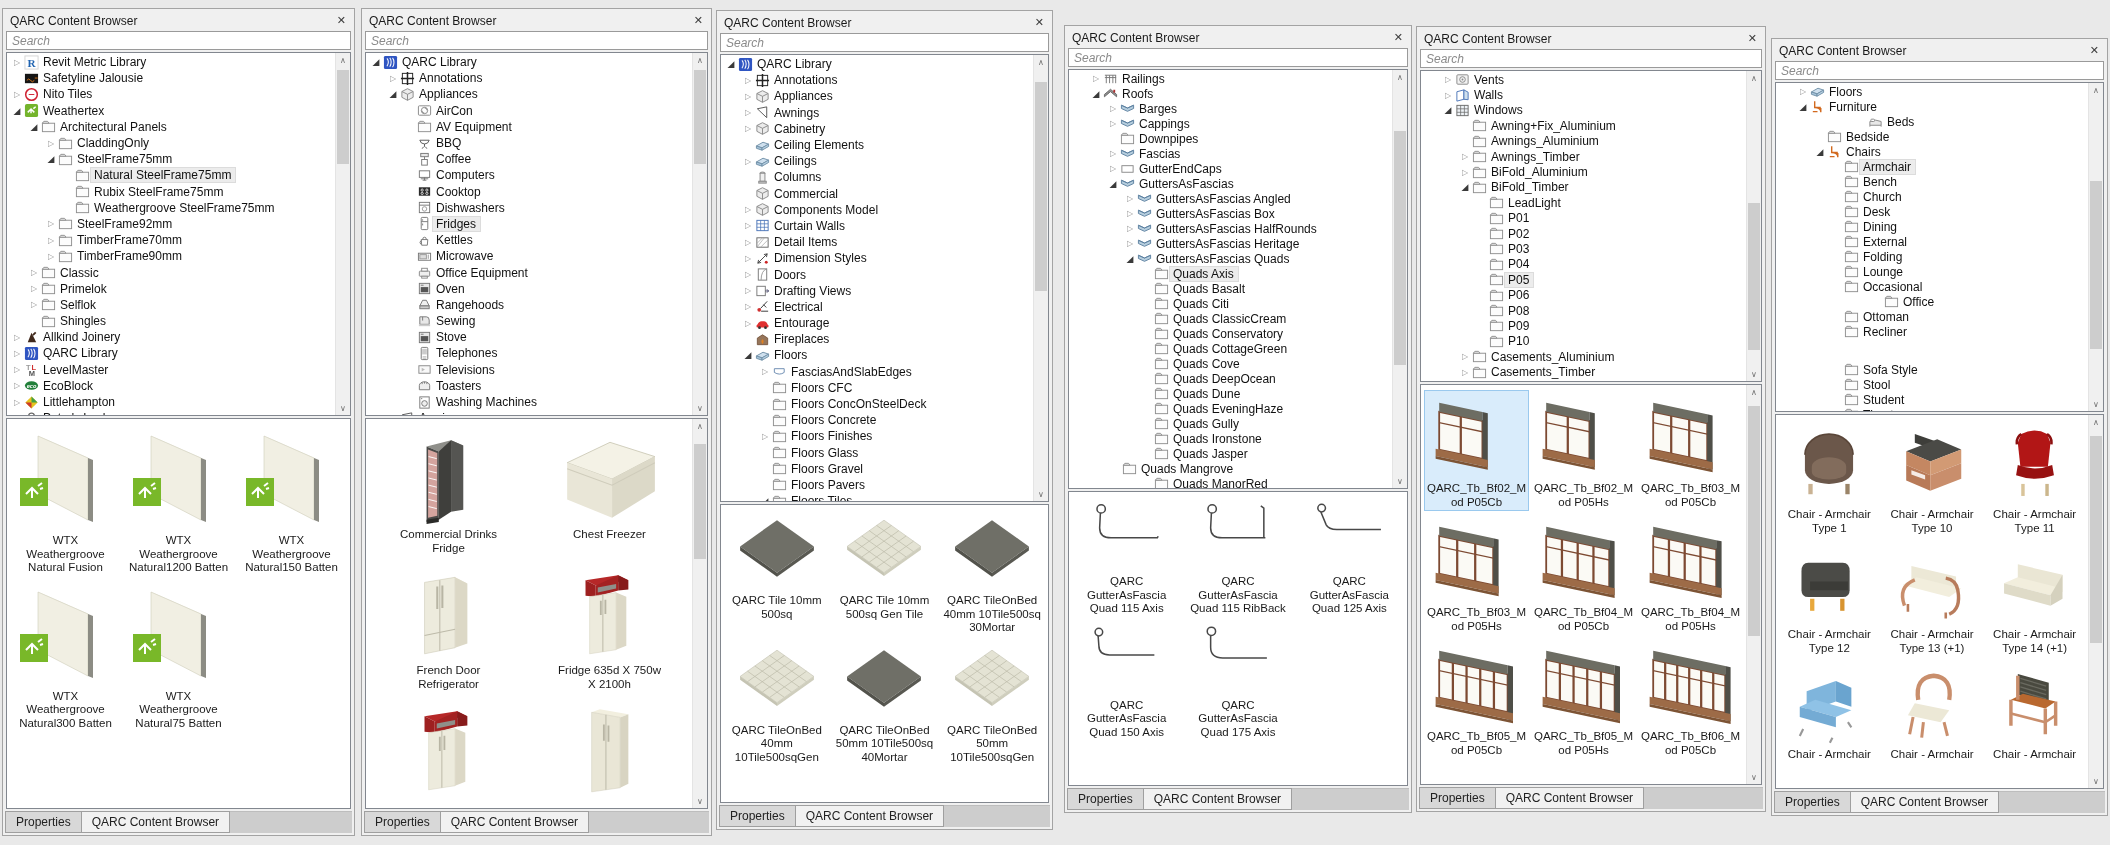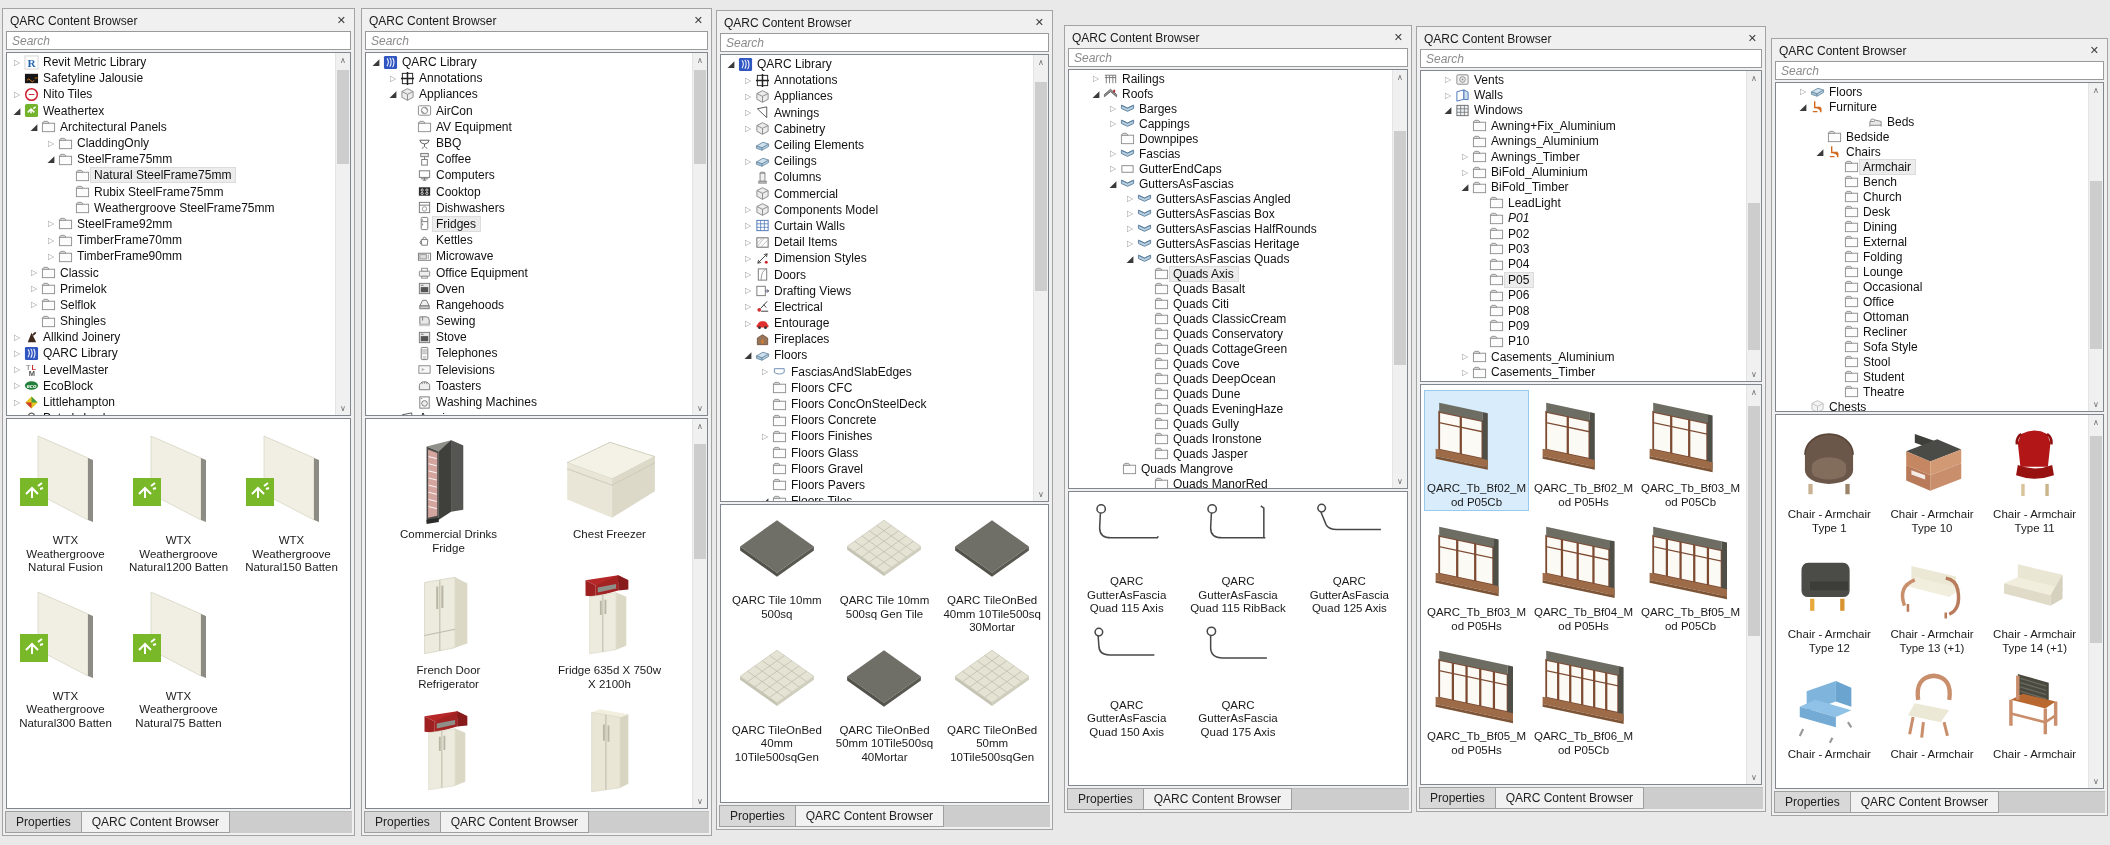--- a/index.html
+++ b/index.html
@@ -1609,21 +1609,21 @@
           <div class="trow" style="padding-left: 55px;">
             <span class="exp none"></span>
             <span class="ticon">
               <svg width="15" height="15" viewBox="0 0 16 16">
                 <rect x="1.5" y="4.5" width="13" height="9" fill="#fcfcfc" stroke="#8f8f8f"></rect>
                 <path d="M1.5 4.5 l1.5-2 h4 l1.5 2 z" fill="#efefef" stroke="#8f8f8f"></path>
               </svg>
             </span>
             <span class="tlabel">LeadLight</span>
           </div>
-          <div class="trow" style="padding-left: 55px; font-style: italic;">
+          <div class="trow" style="padding-left: 55px;">
             <span class="exp none"></span>
             <span class="ticon">
               <svg width="15" height="15" viewBox="0 0 16 16">
                 <rect x="1.5" y="4.5" width="13" height="9" fill="#fcfcfc" stroke="#8f8f8f"></rect>
                 <path d="M1.5 4.5 l1.5-2 h4 l1.5 2 z" fill="#efefef" stroke="#8f8f8f"></path>
               </svg>
             </span>
             <span class="tlabel">P01</span>
           </div>
           <div class="trow" style="padding-left: 55px;">
@@ -1795,20 +1795,38 @@
                   <line x1="40.0" y1="10" x2="40.0" y2="52" stroke="#7d4a32" stroke-width="2.5"></line>
                   <line x1="0" y1="22" x2="60" y2="22" stroke="#7d4a32" stroke-width="1.5"></line>
     <rect x="0" y="0" width="60" height="10" fill="#6d6d63"></rect>
     <rect x="60" y="0" width="6" height="60" fill="#4f4f48"></rect>
     <rect x="-4" y="52" width="70" height="8" fill="#9d6b47"></rect>
     <rect x="-4" y="60" width="70" height="3" fill="#7d5435"></rect>
                 </g>
               </svg>
             </div>
             <div class="glabel">QARC_Tb_Bf03_Mod P05Hs</div>
+          </div>
+          <div class="gitem">
+            <div class="gthumb">
+              <svg viewBox="0 0 100 100">
+                <g transform="translate(8,12) skewY(12)">
+    <rect x="0" y="10" width="70" height="42" fill="#fbfaf5" stroke="#7d4a32" stroke-width="2"></rect>
+    <line x1="17.5" y1="10" x2="17.5" y2="52" stroke="#7d4a32" stroke-width="2.5"></line>
+                  <line x1="35.0" y1="10" x2="35.0" y2="52" stroke="#7d4a32" stroke-width="2.5"></line>
+                  <line x1="52.5" y1="10" x2="52.5" y2="52" stroke="#7d4a32" stroke-width="2.5"></line>
+                  <line x1="0" y1="22" x2="70" y2="22" stroke="#7d4a32" stroke-width="1.5"></line>
+    <rect x="0" y="0" width="70" height="10" fill="#6d6d63"></rect>
+    <rect x="70" y="0" width="6" height="60" fill="#4f4f48"></rect>
+    <rect x="-4" y="52" width="80" height="8" fill="#9d6b47"></rect>
+    <rect x="-4" y="60" width="80" height="3" fill="#7d5435"></rect>
+                </g>
+              </svg>
+            </div>
+            <div class="glabel">QARC_Tb_Bf04_Mod P05Cb</div>
           </div>
           <div class="gitem">
             <div class="gthumb">
               <svg viewBox="0 0 100 100">
                 <g transform="translate(8,12) skewY(12)">
     <rect x="0" y="10" width="70" height="42" fill="#fbfaf5" stroke="#7d4a32" stroke-width="2"></rect>
     <line x1="17.5" y1="10" x2="17.5" y2="52" stroke="#7d4a32" stroke-width="2.5"></line>
                   <line x1="35.0" y1="10" x2="35.0" y2="52" stroke="#7d4a32" stroke-width="2.5"></line>
                   <line x1="52.5" y1="10" x2="52.5" y2="52" stroke="#7d4a32" stroke-width="2.5"></line>
                   <line x1="0" y1="22" x2="70" y2="22" stroke="#7d4a32" stroke-width="1.5"></line>
@@ -2036,21 +2054,21 @@
           <div class="trow" style="padding-left: 55px;">
             <span class="exp none"></span>
             <span class="ticon">
               <svg width="15" height="15" viewBox="0 0 16 16">
                 <rect x="1.5" y="4.5" width="13" height="9" fill="#fcfcfc" stroke="#8f8f8f"></rect>
                 <path d="M1.5 4.5 l1.5-2 h4 l1.5 2 z" fill="#efefef" stroke="#8f8f8f"></path>
               </svg>
             </span>
             <span class="tlabel">Occasional</span>
           </div>
-          <div class="trow" style="padding-left: 55px;">
+          <div class="trow" style="padding-left: 55px; margin-left: 40px;">
             <span class="exp none"></span>
             <span class="ticon">
               <svg width="15" height="15" viewBox="0 0 16 16">
                 <rect x="1.5" y="4.5" width="13" height="9" fill="#fcfcfc" stroke="#8f8f8f"></rect>
                 <path d="M1.5 4.5 l1.5-2 h4 l1.5 2 z" fill="#efefef" stroke="#8f8f8f"></path>
               </svg>
             </span>
             <span class="tlabel">Office</span>
           </div>
           <div class="trow" style="padding-left: 55px;">
@@ -2066,21 +2084,21 @@
           <div class="trow" style="padding-left: 55px;">
             <span class="exp none"></span>
             <span class="ticon">
               <svg width="15" height="15" viewBox="0 0 16 16">
                 <rect x="1.5" y="4.5" width="13" height="9" fill="#fcfcfc" stroke="#8f8f8f"></rect>
                 <path d="M1.5 4.5 l1.5-2 h4 l1.5 2 z" fill="#efefef" stroke="#8f8f8f"></path>
               </svg>
             </span>
             <span class="tlabel">Recliner</span>
           </div>
-          <div class="trow" style="padding-left: 55px;">
+          <div class="trow" style="padding-left: 55px; margin-top: 23px;">
             <span class="exp none"></span>
             <span class="ticon">
               <svg width="15" height="15" viewBox="0 0 16 16">
                 <rect x="1.5" y="4.5" width="13" height="9" fill="#fcfcfc" stroke="#8f8f8f"></rect>
                 <path d="M1.5 4.5 l1.5-2 h4 l1.5 2 z" fill="#efefef" stroke="#8f8f8f"></path>
               </svg>
             </span>
             <span class="tlabel">Sofa Style</span>
           </div>
           <div class="trow" style="padding-left: 55px;">

